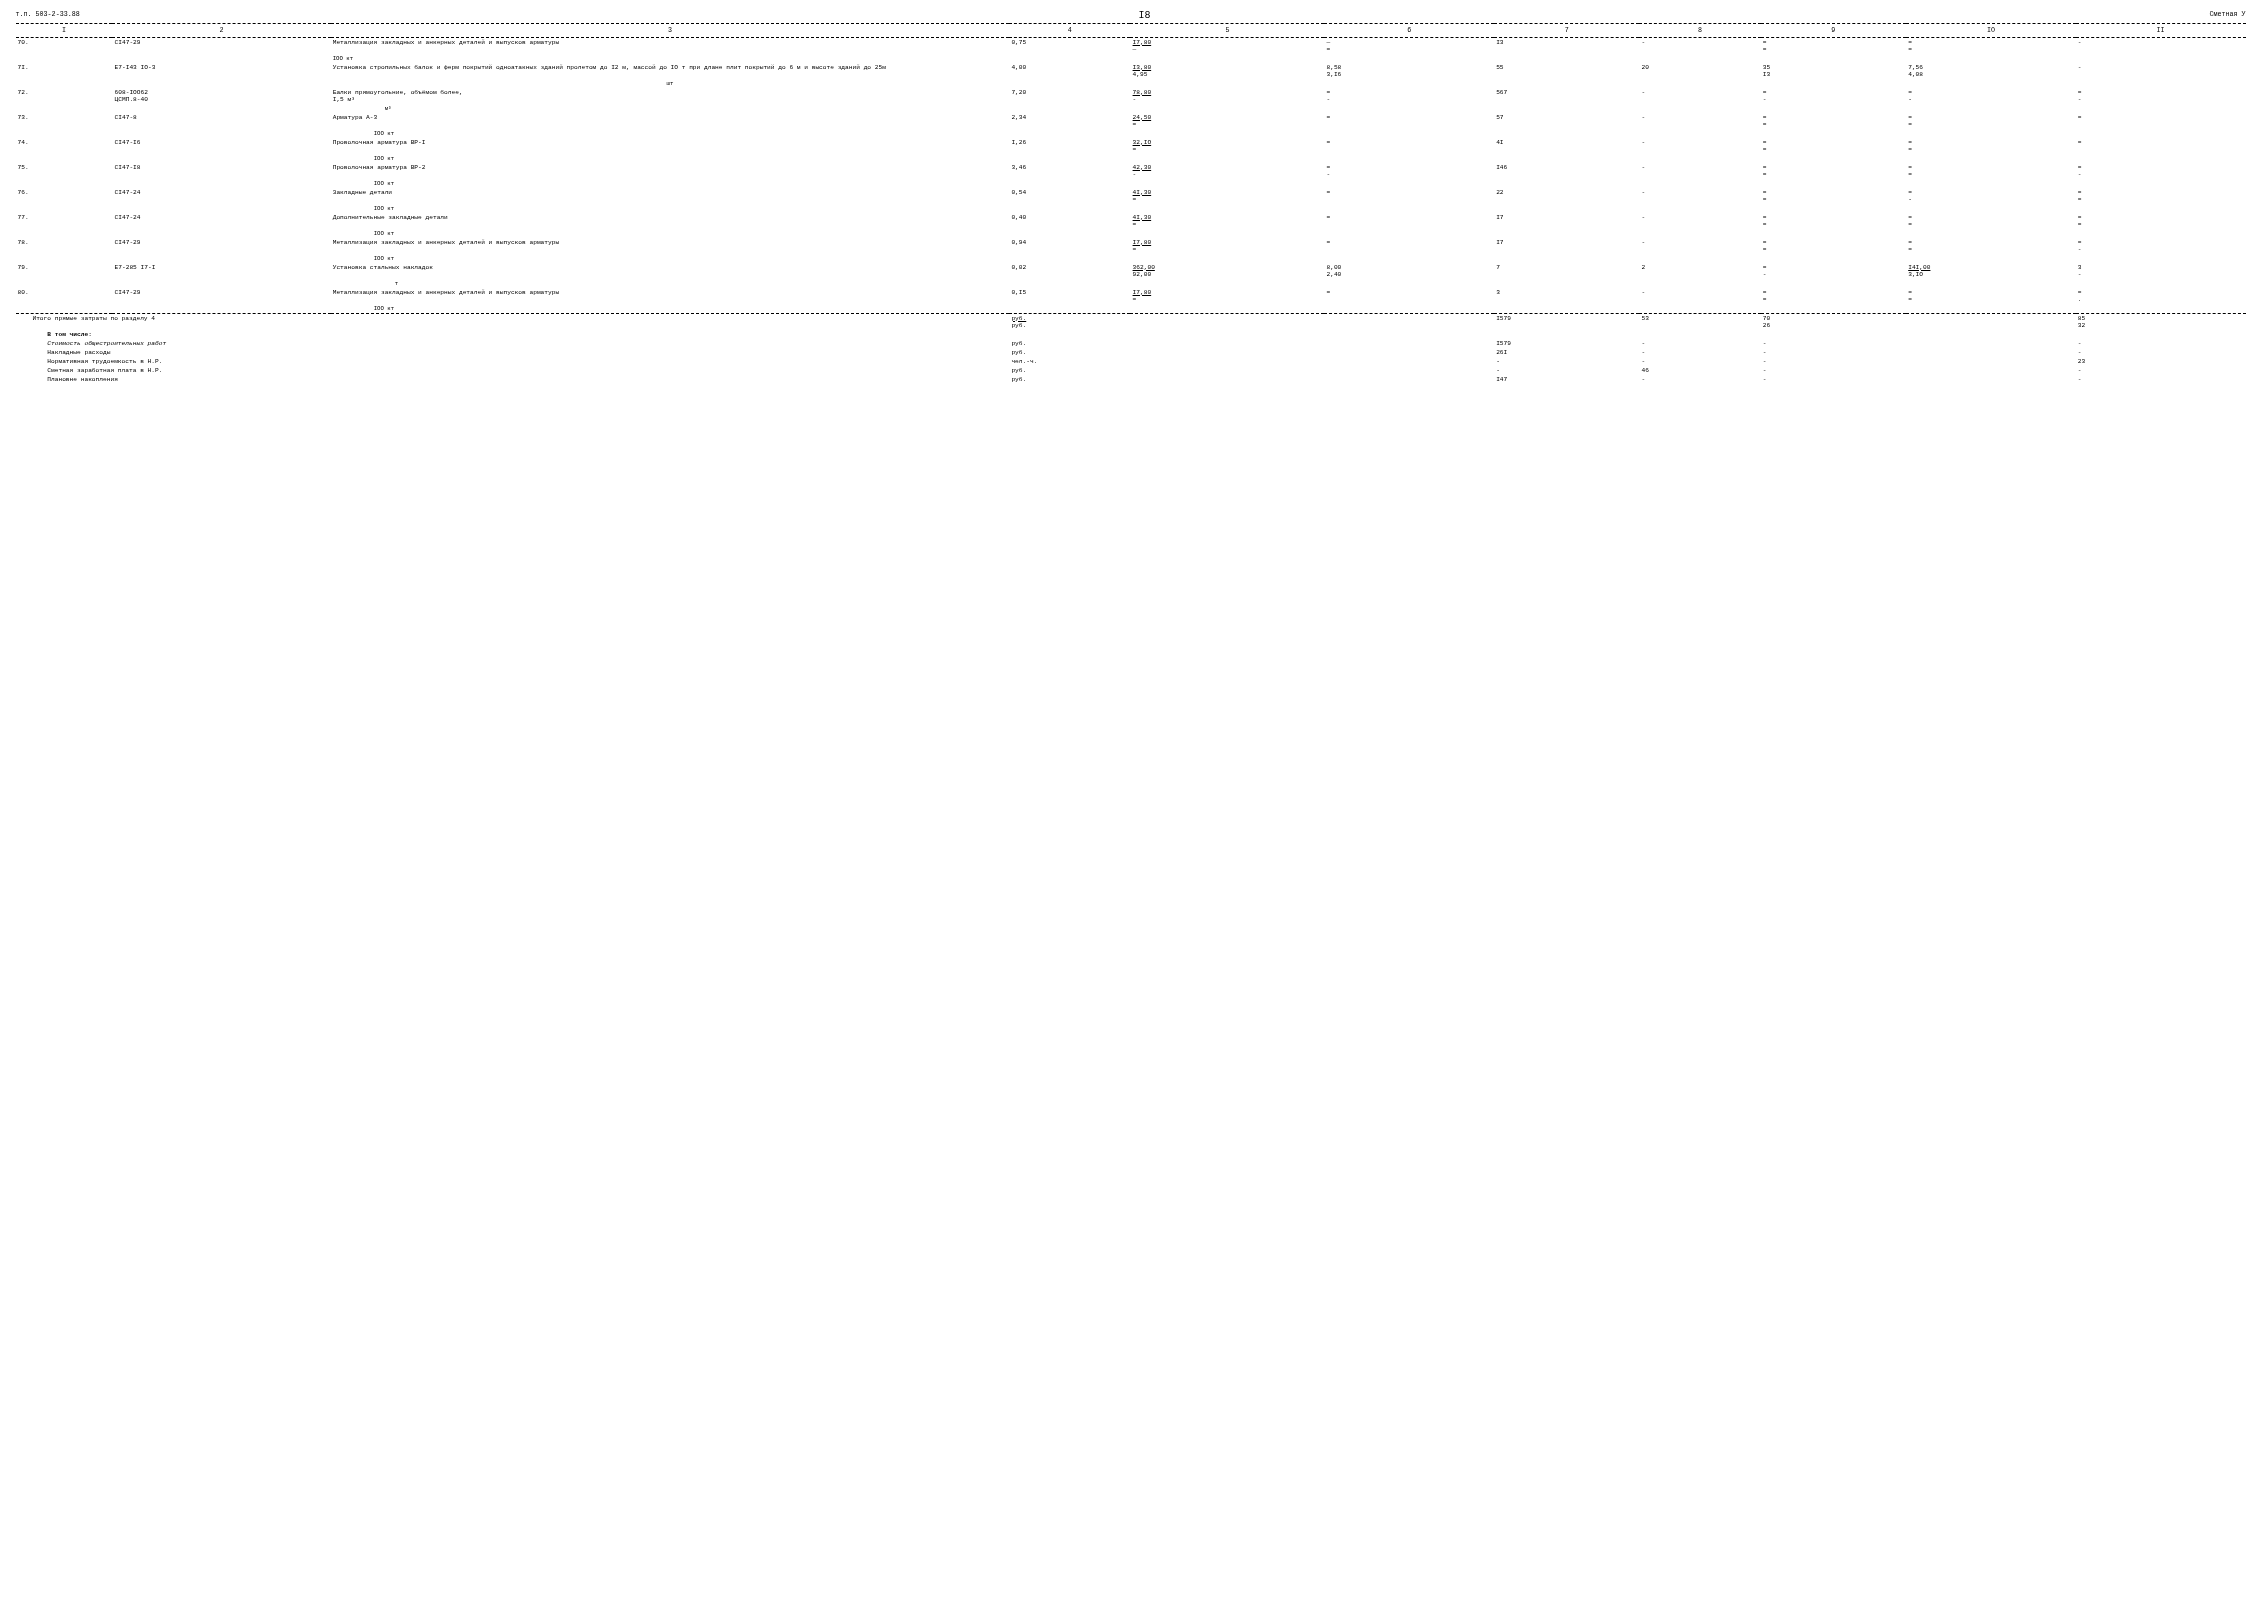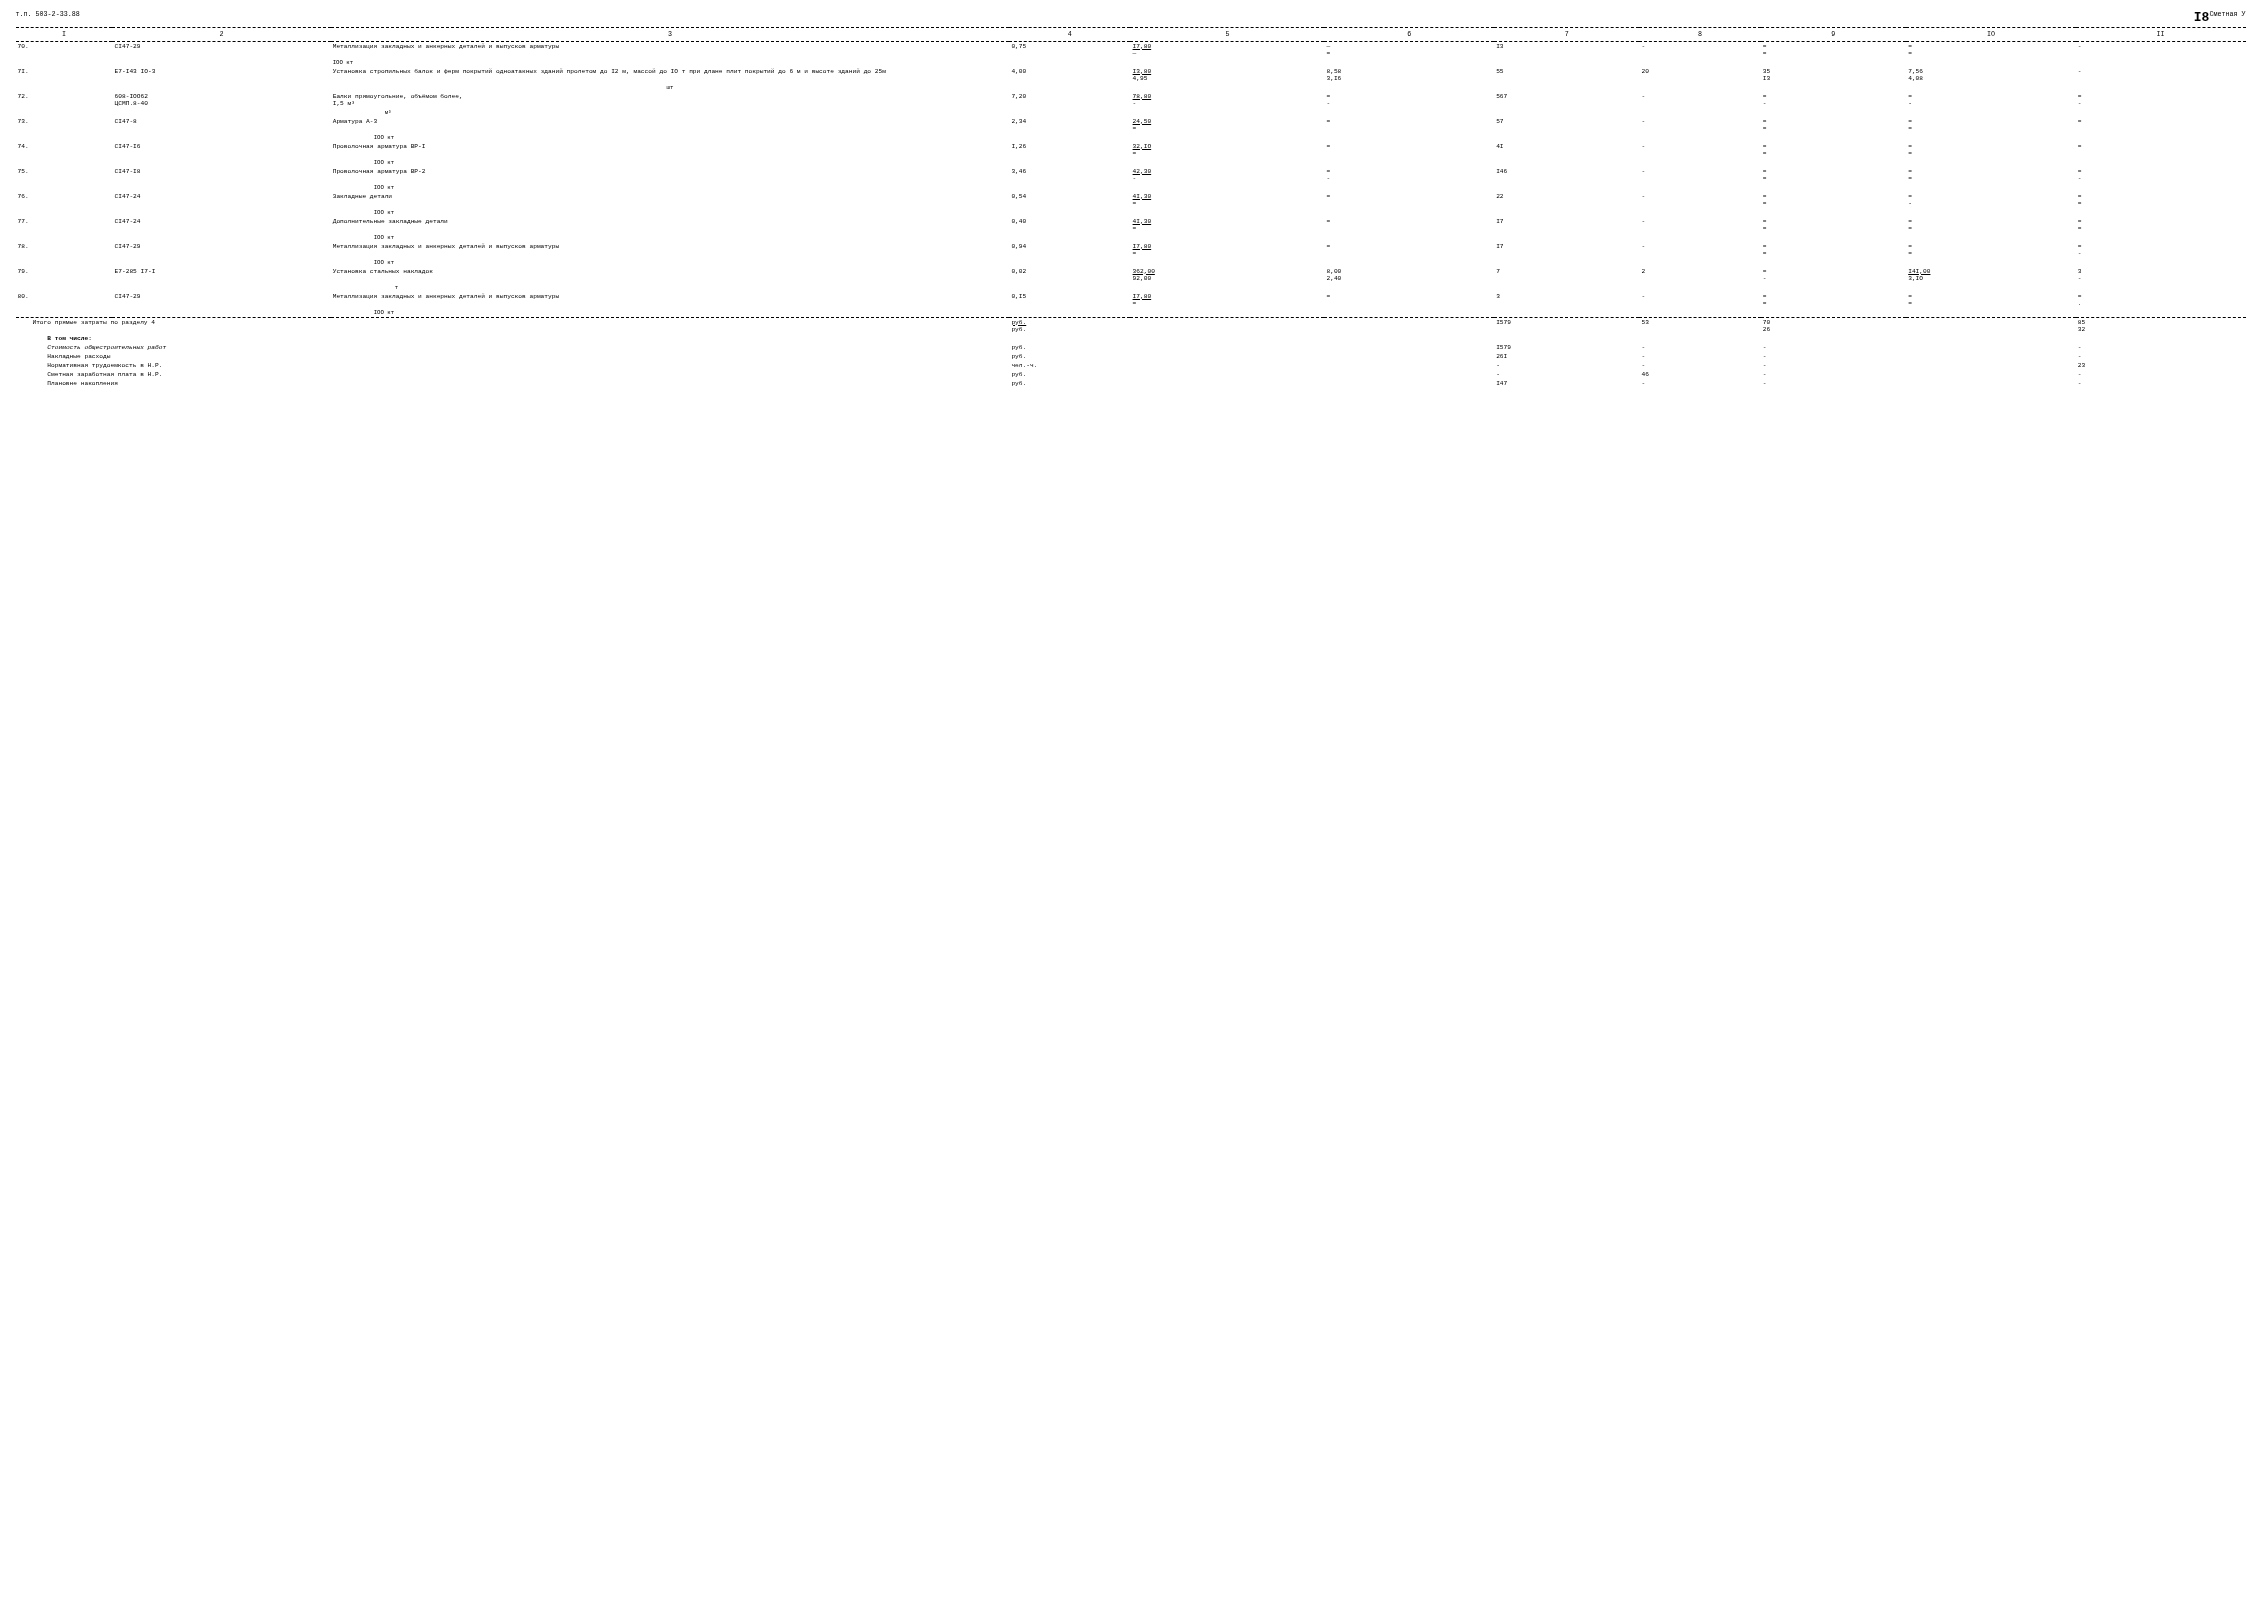--- a/index.html
+++ b/index.html
@@ -10,24 +10,24 @@
       color: #000;
       padding: 10.3px 15.5px;
     }
     .page-header {
       display: flex;
       justify-content: space-between;
       align-items: flex-start;
       margin-bottom: 1px;
     }
     .page-number {
-      text-align: right;
+      text-align: center;
       flex: 1;
-      font-size: 13px;
-      font-weight: bold;
+      font-size: 10px;
+      font-weight: normal;
     }
     table {
       width: 100%;
       border-collapse: collapse;
       margin-top: 2.1px;
     }
     th, td {
       border: none;
       padding: 1px 2.1px;
       vertical-align: top;

